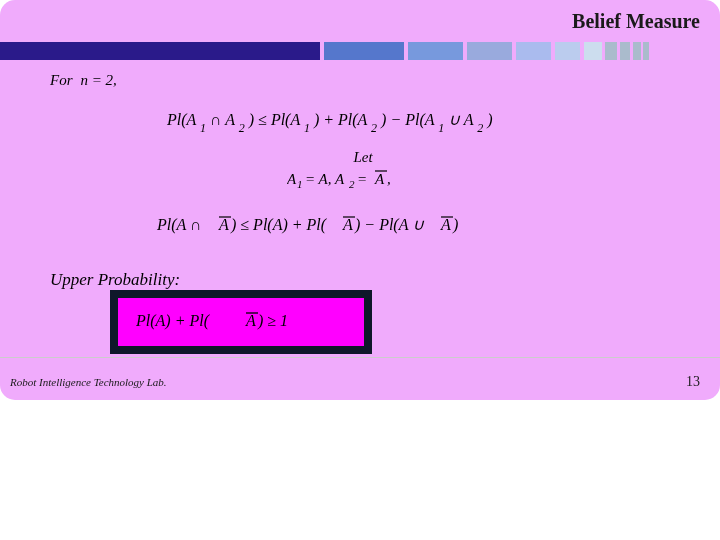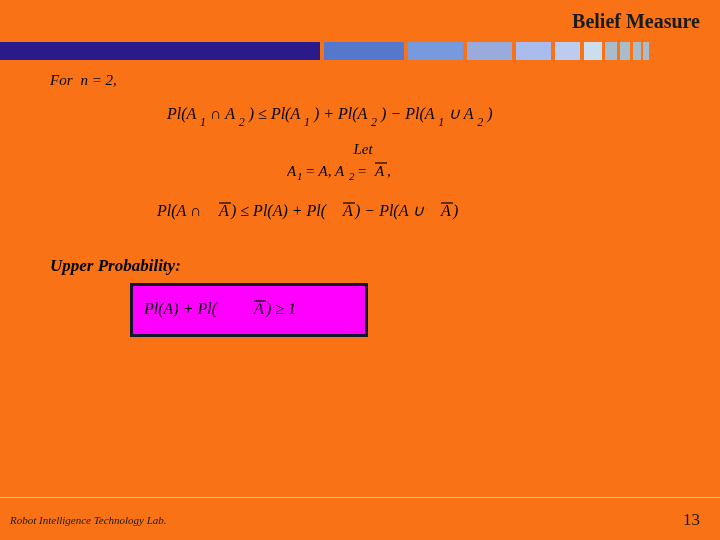--- a/index.html
+++ b/index.html
@@ -8,23 +8,24 @@
       width: 720px;
       height: 540px;
       background: #ffffff;
       font-family: 'Times New Roman', Times, serif;
       position: relative;
       overflow: hidden;
     }
 
     .slide-container {
       width: 720px;
-      height: 540px;
+      height: 400px;
       position: relative;
-      background: #f97316;
+      background: #f0abfc;
+      border-radius: 15px;
     }
 
     
     .title {
       position: absolute;
       top: 10px;
       right: 20px;
       font-size: 20px;
       font-weight: bold;
       color: #1a1a1a;
@@ -140,54 +141,54 @@
     }
 
     .math-text {
       font-style: italic;
       font-size: 15px;
       text-align: right;
     }
 
     .formula-line {
       text-align: left;
-      margin: 8px 0;
+      margin: 14px 0;
       font-style: italic;
     }
 
     .let-line {
       display: flex;
       align-items: center;
       margin-top: 12px;
       margin-bottom: 6px;
       font-size: 15px;
       flex-direction: column;
     }
 
     .let-label {
       font-size: 15px;
       margin-right: 8px;
       font-style: italic;
     }
 
     .upper-prob-title {
       margin-top: 28px;
-      margin-bottom: 7px;
+      margin-bottom: 0;
       font-style: italic;
       font-size: 17px;
-      font-weight: bold;
+      font-weight: normal;
     }
 
     
     .formula-box {
       display: inline-block;
       background: #ff00ff;
-      border: 3px solid #0f172a;
-      padding: 8px 11px;
-      margin-left: 80px;
+      border: 8px solid #0f172a;
+      padding: 8px 18px;
+      margin-left: 60px;
     }
 
     
     .bottom-bar {
       position: absolute;
       bottom: 42px;
       left: 0;
       right: 0;
       height: 1px;
       background: #cccccc;
@@ -204,21 +205,21 @@
       align-items: center;
     }
 
     .footer-lab {
       font-style: italic;
       font-size: 11px;
       color: #1a1a1a;
     }
 
     .footer-page {
-      font-size: 17px;
+      font-size: 14px;
       color: #1a1a1a;
       text-align: center;
     }
 
     
     .formula-svg {
       display: block;
       margin: 0 auto;
     }
   </style>

